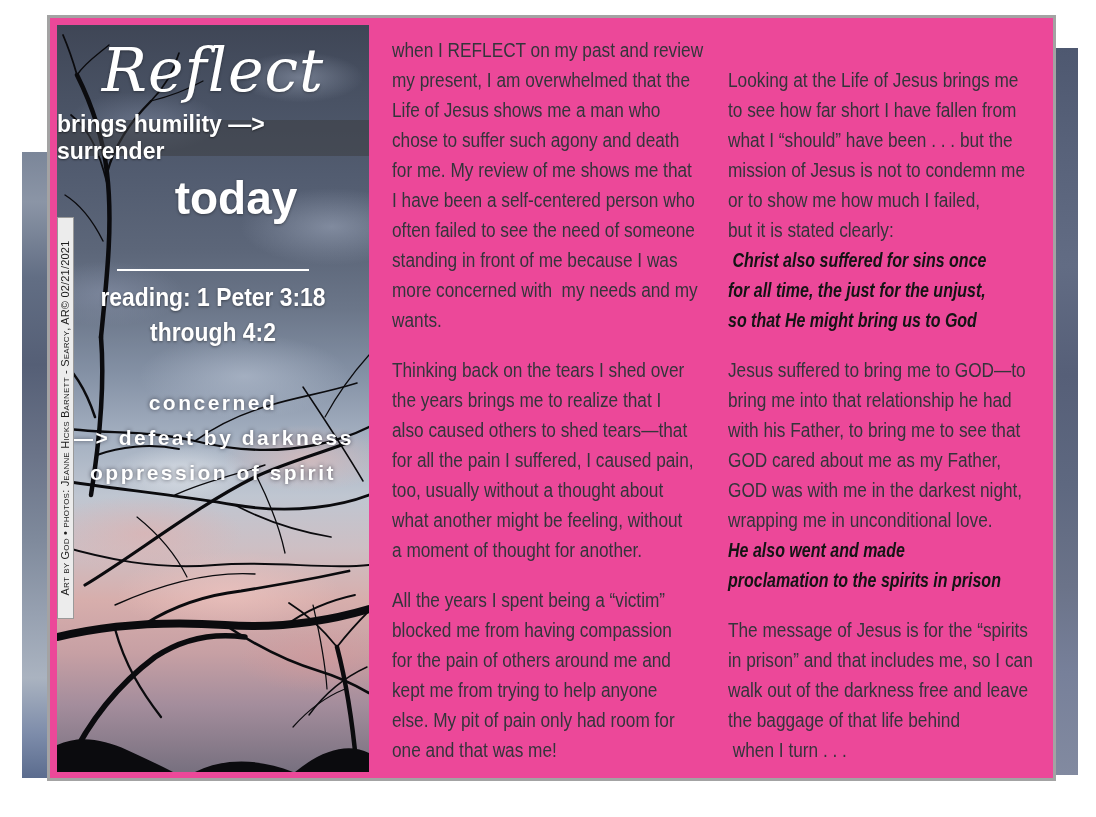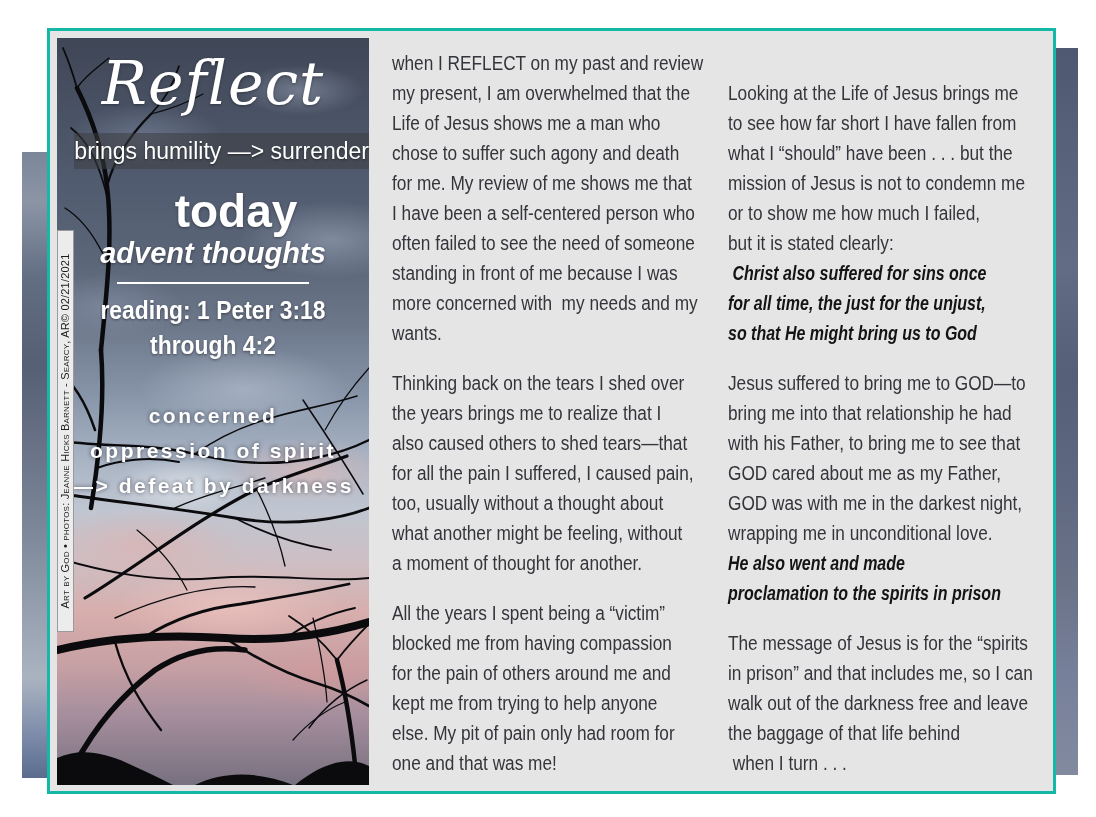--- a/index.html
+++ b/index.html
@@ -12,22 +12,22 @@
   .bg-strip { position:absolute; }
   .bg-strip.left {
     left:22px; top:152px; width:26px; height:626px;
     background:linear-gradient(180deg,#7b8699 0%,#8b95a6 8%,#626e84 20%,#555f76 34%,#6a7388 48%,#7f8a9c 62%,#97a1b1 74%,#aab3c0 84%,#7d8caa 93%,#5b6c8e 100%);
   }
   .bg-strip.right {
     left:1056px; top:48px; width:22px; height:727px;
     background:linear-gradient(180deg,#4e5870 0%,#58627a 14%,#626c84 30%,#565f78 45%,#5e6880 60%,#6b7389 74%,#77809a 86%,#828aa0 100%);
   }
   .card {
-    position:absolute; left:47px; top:28px; width:1003px; height:760px;
-    border:3px solid #14b8a6; background:#e5e5e5;
+    position:absolute; left:47px; top:15px; width:1003px; height:760px;
+    border:3px solid #a3a3a3; background:#ec4899;
   }
   
   .photo {
     position:absolute; left:7px; top:7px; width:312px; height:747px; overflow:hidden;
     background:
       radial-gradient(90px 36px at 78% 7%, rgba(158,168,188,.5), transparent 70%),
       radial-gradient(110px 44px at 28% 13%, rgba(125,136,160,.55), transparent 70%),
       radial-gradient(130px 55px at 88% 27%, rgba(168,178,198,.5), transparent 70%),
       radial-gradient(110px 46px at 16% 36%, rgba(142,152,176,.5), transparent 70%),
       radial-gradient(150px 60px at 60% 47%, rgba(188,198,214,.55), transparent 70%),
@@ -39,22 +39,22 @@
       linear-gradient(180deg,#3f4656 0%,#495264 10%,#525c70 20%,#5c6679 30%,#6b7689 38%,#8592a6 47%,#a3afc0 55%,#bfc6d1 63%,#cdbfc4 70%,#d7aeac 77%,#c7a0a4 84%,#a48d9c 91%,#77707f 100%);
   }
   .branches { position:absolute; left:0; top:0; width:312px; height:747px; }
   .overlay { position:absolute; left:0; width:100%; text-align:center; color:#fff; }
   .title {
     top:10px; font-family:"DejaVu Serif", serif; font-style:italic;
     font-size:60px; letter-spacing:1px; text-shadow:0 1px 3px rgba(0,0,0,.35);
   }
   .band {
     position:absolute; left:0; right:0; height:36px;
-    display:flex; align-items:center; justify-content:flex-end;
-    color:#fff; font-weight:normal; text-shadow:0 1px 2px rgba(0,0,0,.5);margin-left:17px;
+    display:flex; align-items:center; justify-content:flex-start;
+    color:#fff; font-weight:bold; text-shadow:0 1px 2px rgba(0,0,0,.5);
   }
   .band-top { top:95px; background:rgba(60,62,66,.55); font-size:23px; }
   .band-bottom { top:697px; background:rgba(30,30,33,.65); font-size:25px; }
   .today { top:146px; font-size:46px; font-weight:bold; text-shadow:0 1px 3px rgba(0,0,0,.4);padding-left:23px; }
   .advent { top:199px; font-size:29px; font-weight:bold; font-style:italic; text-shadow:0 1px 3px rgba(0,0,0,.4); }
   .rule { position:absolute; top:244px; left:60px; width:192px; height:2px; background:#fff; }
   .reading { font-weight:bold; font-size:26px; transform:scaleX(.88); text-shadow:0 1px 3px rgba(0,0,0,.45); }
   .r1 { top:257px; } .r2 { top:292px; }
   .path-block {
     top:360px; font-weight:bold; font-size:21px; letter-spacing:2.5px;
@@ -138,29 +138,28 @@
       </g>
     </svg>
 
     <div class="overlay title">Reflect</div>
 
     <div class="band band-top">
       <span>brings humility —&gt; surrender</span>
     </div>
 
     <div class="overlay today">today</div>
-    <div class="overlay advent">advent thoughts</div>
     <div class="rule"></div>
     <div class="overlay reading r1">reading: 1 Peter 3:18</div>
     <div class="overlay reading r2">through 4:2</div>
 
     <div class="overlay path-block">
       <div>concerned</div>
+      <div>—&gt; defeat by darkness</div>
       <div>oppression of spirit</div>
-      <div>—&gt; defeat by darkness</div>
     </div>
 
 
     <div class="credit">Art by God • photos: Jeanne Hicks Barnett - Searcy, AR© 02/21/2021</div>
   </div>
 
   <div class="col col-middle">
     <div class="para">when I REFLECT on my past and review
 my present, I am overwhelmed that the
 Life of Jesus shows me a man who

